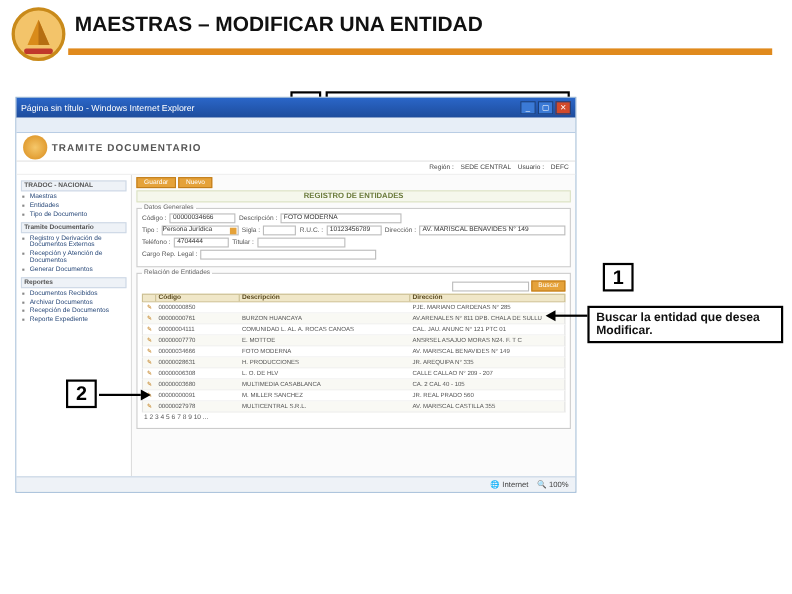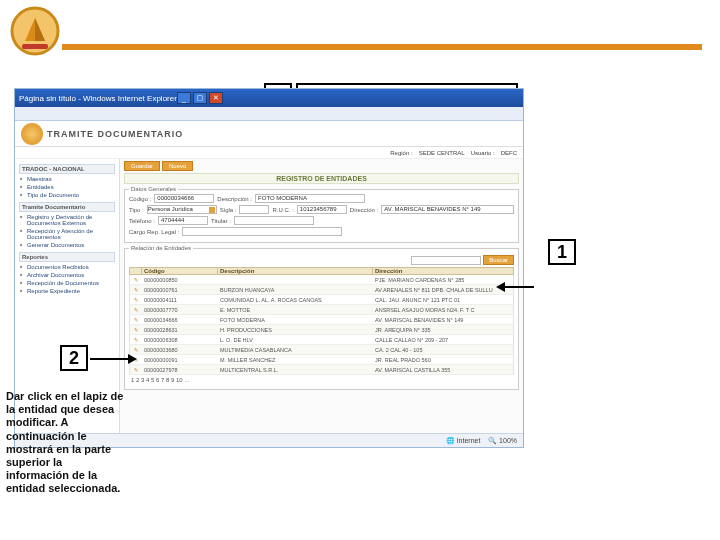--- a/index.html
+++ b/index.html
@@ -5,21 +5,21 @@
   * { box-sizing: border-box; margin: 0; padding: 0; }
   html, body { width: 720px; height: 540px; font-family: Arial, sans-serif; background: #fff; overflow: hidden; }
   .slide { position: relative; width: 720px; height: 540px; }
   .header { position: absolute; left: 10px; top: 6px; width: 700px; height: 40px; }
   .logo { position: absolute; left: 0; top: 0; width: 50px; height: 50px; }
   .logo svg { width: 50px; height: 50px; }
   .title { position: absolute; left: 58px; top: 6px; font-size: 19px; font-weight: bold; color: #111; }
   .orange-bar { position: absolute; left: 52px; top: 38px; width: 640px; height: 6px; background: #e08a1d; }
   .desc { position: absolute; left: 60px; top: 56px; font-size: 11px; color: #111; }
   .screenshot { position: absolute; left: 14px; top: 88px; width: 510px; height: 360px; background: #f6f6f6; border: 1px solid #9bb8d6; font-size: 7px; color: #333; }
-  .ie-titlebar { height: 18px; background: linear-gradient(#2a66c8,#1e4c9c); color: #fff; display: flex; align-items: center; padding: 0 4px; font-size: 8px; }
+  .ie-titlebar { height: 18px; background: linear-gradient(#2a66c8,#1e4c9c); color: #fff; display: flex; align-items: center; justify-content: space-between; padding: 0 4px; font-size: 8px; }
   .winbtns { display: flex; gap: 2px; }
   .winbtn { width: 14px; height: 12px; background: #3b7ad6; border: 1px solid #1a3e7a; display: flex; align-items: center; justify-content: center; color: #fff; font-size: 7px; }
   .winbtn.red { background: #d34a2b; }
   .ie-tabs { height: 14px; background: #e7eef7; border-bottom: 1px solid #b9cde4; }
   .app-banner { height: 26px; background: #fff; display: flex; align-items: center; padding-left: 6px; gap: 4px; border-bottom: 1px solid #ddd; }
   .banner-logo { width: 22px; height: 22px; border-radius: 50%; background: radial-gradient(circle,#f5c76a,#d98b1a); }
   .banner-title { font-size: 9px; font-weight: bold; color: #555; letter-spacing: 1px; }
   .meta-row { height: 12px; background: #fff; display: flex; justify-content: flex-end; align-items: center; gap: 6px; padding-right: 6px; font-size: 6px; color: #444; border-bottom: 1px solid #eee; }
   .app-body { display: flex; height: calc(100% - 18px - 14px - 26px - 12px - 14px); }
   .side { width: 105px; background: #fff; border-right: 1px solid #ddd; padding: 2px 4px; font-size: 6px; color: #333; }
@@ -65,20 +65,21 @@
 
 <div class="header">
   <div class="logo">
     <svg viewBox="0 0 50 50">
       <circle cx="25" cy="25" r="23" fill="#f3c46a" stroke="#c98a1a" stroke-width="3"></circle>
       <path d="M15 35 L25 12 L35 35 Z" fill="#d98b1a"></path>
       <path d="M25 12 L25 35 L35 35 Z" fill="#b56e12"></path>
       <rect x="12" y="38" width="26" height="5" rx="2" fill="#c0392b"></rect>
     </svg>
   </div>
+  <div class="title">MAESTRAS – MODIFICAR UNA ENTIDAD</div>
   <div class="orange-bar"></div>
 </div>
 
 <div class="numbox" style="left:264px; top:83px;">3</div>
 <div class="callout" style="left:296px; top:83px; width:222px; height:20px; line-height:15px;">Click para guardar los cambios.</div>
 <div class="arrow-line" style="left:188px; top:96px; width:76px; height:2px;"></div>
 <div class="arrow-head" style="left:180px; top:92px; border-top:5px solid transparent; border-bottom:5px solid transparent; border-right:9px solid #000;"></div>
 
 <div class="screenshot">
   <div class="ie-titlebar">
@@ -229,21 +230,21 @@
       </fieldset>
     </div>
   </div>
   <div class="statusbar">
     <span>🌐 <span>Internet</span></span>
     <span>🔍 <span>100%</span></span>
   </div>
 </div>
 
 <div class="numbox" style="left:548px; top:239px;">1</div>
+<div class="callout" style="left:534px; top:278px; width:178px;">Buscar la entidad que desea Modificar.</div>
 <div class="arrow-line" style="left:504px; top:286px; width:30px; height:2px;"></div>
 <div class="arrow-head" style="left:496px; top:282px; border-top:5px solid transparent; border-bottom:5px solid transparent; border-right:9px solid #000;"></div>
 
 <div class="numbox" style="left:60px; top:345px;">2</div>
 <div class="arrow-line" style="left:90px; top:358px; width:38px; height:2px;"></div>
 <div class="arrow-head" style="left:128px; top:354px; border-top:5px solid transparent; border-bottom:5px solid transparent; border-left:9px solid #000;"></div>
-<div class="left-note">Dar click en el lapiz de la entidad que desea modificar. A continuación le mostrará en la parte superior la información de la entidad seleccionada.</div>
 
 </div>
 
 </body></html>

